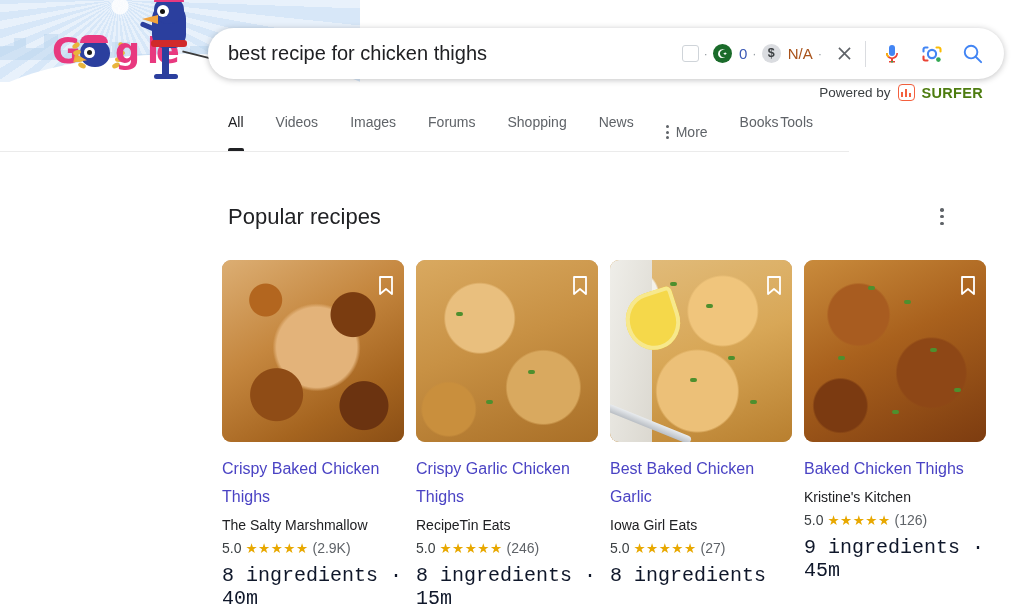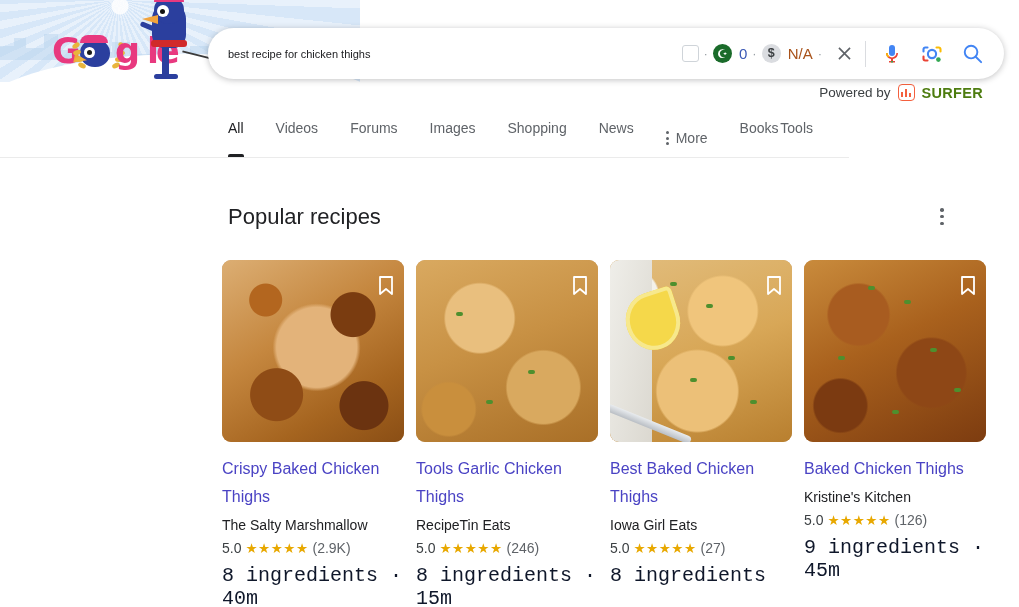--- a/index.html
+++ b/index.html
@@ -188,21 +188,21 @@
     display: flex;
     align-items: center;
     z-index: 5;
   }
   .search-input {
     flex: 1 1 auto;
     border: 0;
     outline: none;
     background: transparent;
     font-family: "Liberation Sans", sans-serif;
-    font-size: 11px;
+    font-size: 20px;
     color: #202124;
     padding: 0 10px 0 20px;
     height: 100%;
     min-width: 0;
   }
   .search-meta {
     display: flex;
     align-items: center;
     gap: 4px;
     flex: 0 0 auto;
@@ -296,21 +296,21 @@
   .surfer-word {
     font-weight: 700;
     font-size: 14.5px;
     letter-spacing: .3px;
     color: #4d7c0f;
   }
 
   
   .tabs-bar {
     position: absolute;
-    left: 0; top: 108px;
+    left: 0; top: 102px;
     width: 849px;
     height: 50px;
     border-bottom: 1px solid #ebebeb;
   }
   .tabs {
     position: absolute;
     left: 228px; top: 0;
     display: flex;
     align-items: flex-start;
     gap: 0;
@@ -612,22 +612,22 @@
         <i></i>
       </span>
     <span class="surfer-word">SURFER</span>
   </div>
 </div>
 
 <div class="tabs-bar">
   <div class="tabs">
     <div class="tab active"><span>All</span></div>
     <div class="tab"><span>Videos</span></div>
+    <div class="tab"><span>Images</span></div>
     <div class="tab"><span>Forums</span></div>
-    <div class="tab"><span>Images</span></div>
     <div class="tab"><span>Shopping</span></div>
     <div class="tab"><span>News</span></div>
     <div class="tab more">
       <span class="kebab-v">
           <i></i>
           <i></i>
           <i></i>
         </span>
       <span>More</span>
     </div>
@@ -669,21 +669,21 @@
       <div class="card-thumb">
         <div class="thumb-art f-b">
           <span class="herb" style="left:40px;top:52px"></span>
           <span class="herb" style="left:112px;top:110px"></span>
           <span class="herb" style="left:70px;top:140px"></span>
         </div>
         <svg class="bookmark" viewBox="0 0 14 19">
           <path d="M1 1h12v17l-6-5-6 5z" fill="none" stroke="#ffffff" stroke-width="1.8" stroke-linejoin="round"></path>
         </svg>
       </div>
-      <div class="card-title">Tools Garlic Chicken Thighs</div>
+      <div class="card-title">Crispy Garlic Chicken Thighs</div>
       <div class="card-source">RecipeTin Eats</div>
       <div class="card-rating">
         <span>5.0</span>
         <span class="stars">★★★★★</span>
         <span class="rating-count">(246)</span>
       </div>
       <div class="card-facts">8 ingredients · 15m</div>
     </div>
 
     <div class="card">
@@ -695,21 +695,21 @@
           <span class="herb" style="left:60px;top:22px"></span>
           <span class="herb" style="left:96px;top:44px"></span>
           <span class="herb" style="left:118px;top:96px"></span>
           <span class="herb" style="left:80px;top:118px"></span>
           <span class="herb" style="left:140px;top:140px"></span>
         </div>
         <svg class="bookmark" viewBox="0 0 14 19">
           <path d="M1 1h12v17l-6-5-6 5z" fill="none" stroke="#ffffff" stroke-width="1.8" stroke-linejoin="round"></path>
         </svg>
       </div>
-      <div class="card-title">Best Baked Chicken Thighs</div>
+      <div class="card-title">Best Baked Chicken Garlic</div>
       <div class="card-source">Iowa Girl Eats</div>
       <div class="card-rating">
         <span>5.0</span>
         <span class="stars">★★★★★</span>
         <span class="rating-count">(27)</span>
       </div>
       <div class="card-facts">8 ingredients</div>
     </div>
 
     <div class="card">

